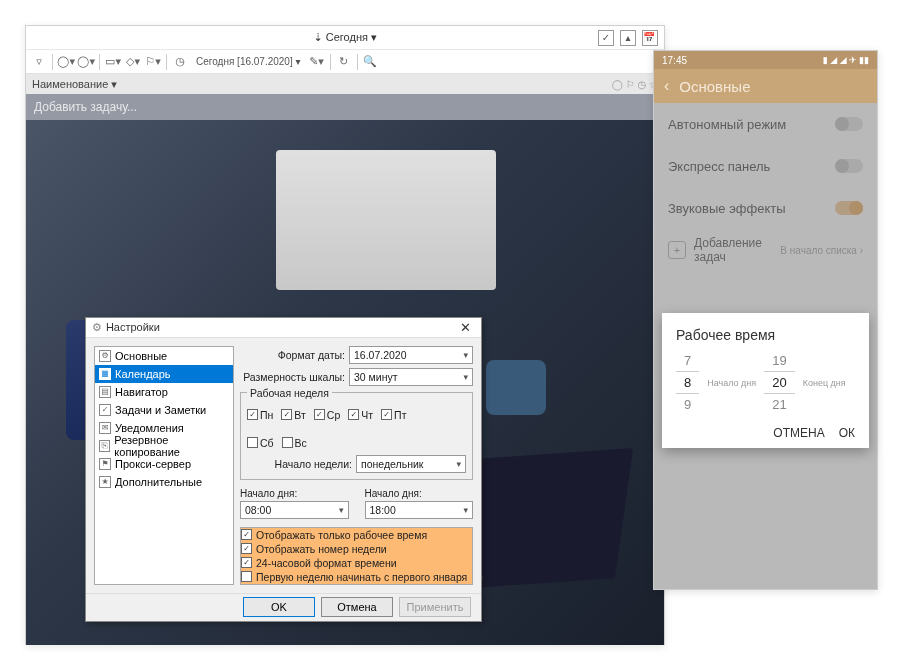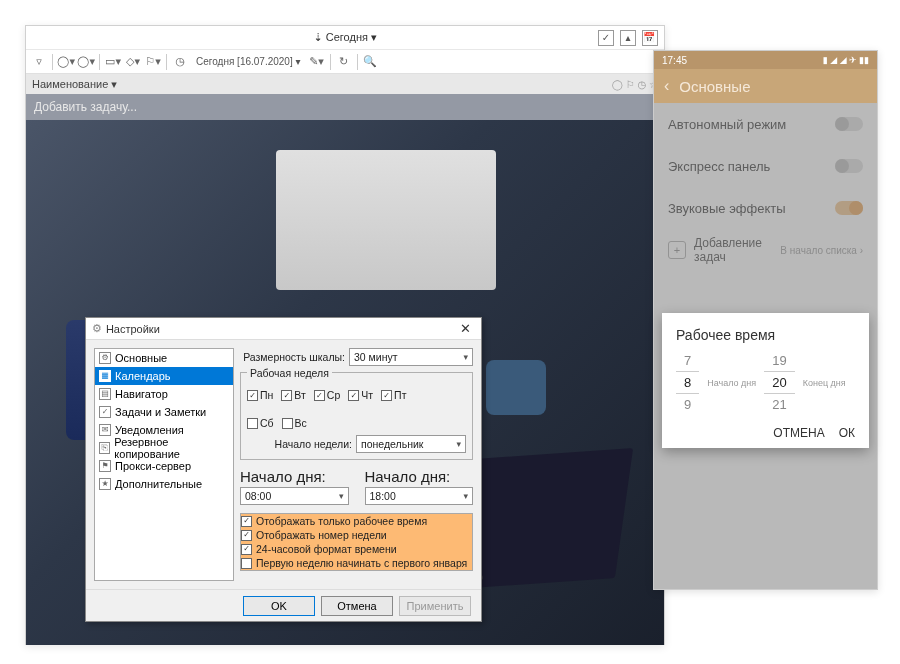--- a/index.html
+++ b/index.html
@@ -41,21 +41,21 @@
 .sel-box{flex:1;height:18px;border:1px solid #999;background:#fff;font-size:10.5px;padding:0 4px;display:flex;align-items:center;justify-content:space-between;}
 .sel-box:after{content:"▾";color:#555;font-size:9px;}
 .fieldset{border:1px solid #b0b0b0;padding:4px 6px 6px;margin-top:2px;}
 .fieldset-title{position:relative;top:-10px;background:#f0f0f0;display:inline-block;padding:0 3px;font-size:10.5px;margin-bottom:-8px;}
 .days{display:flex;gap:8px;flex-wrap:wrap;}
 .day{display:flex;align-items:center;gap:2px;font-size:10.5px;}
 .chk{width:11px;height:11px;border:1px solid #666;background:#fff;display:inline-flex;align-items:center;justify-content:center;font-size:8px;color:#333;}
 .chk.on:before{content:"✓";}
 .twocol{display:flex;gap:16px;margin-top:4px;}
 .twocol .col{flex:1;}
-.twocol .clbl{font-size:15px;margin-bottom:2px;}
+.twocol .clbl{font-size:10px;margin-bottom:2px;}
 .opts-box{border:1px solid #a9a9a9;background:#fdba74;padding:0;margin-top:4px;}
 .opt{display:flex;align-items:center;gap:4px;font-size:10.5px;line-height:14px;}
 .sdlg-footer{height:32px;display:flex;align-items:center;justify-content:flex-end;gap:6px;padding:0 10px;border-top:1px solid #ddd;}
 .btn{width:72px;height:20px;border:1px solid #888;background:#e8e8e8;font-size:11px;cursor:pointer;}
 .btn.primary{border-color:#0078d7;}
 .btn:disabled{color:#999;border-color:#bbb;}
 
 .phone{position:absolute;right:22px;top:50px;width:225px;height:540px;background:#fff;border:1px solid #ccc;box-shadow:0 2px 8px rgba(0,0,0,.12);display:flex;flex-direction:column;}
 .ph-status{height:18px;background:#b8956a;display:flex;align-items:center;padding:0 8px;font-size:10px;color:#fff;}
 .ph-status .time{margin-right:auto;}
@@ -160,20 +160,26 @@
               <span class="nav-ico">⚑</span>
               <span>Прокси-сервер</span>
             </div>
           <div class="nav-item">
               <span class="nav-ico">★</span>
               <span>Дополнительные</span>
             </div>
         </div>
         <div class="sdlg-content">
           <div class="row">
+            <span class="lbl">Формат даты:</span>
+            <span class="sel-box">
+                <span>16.07.2020</span>
+              </span>
+          </div>
+          <div class="row">
             <span class="lbl">Размерность шкалы:</span>
             <span class="sel-box">
                 <span>30 минут</span>
               </span>
           </div>
           <div class="fieldset">
             <div class="fieldset-title">Рабочая неделя</div>
             <div class="days" id="days-container">
                 <span class="day">
                   <span class="chk on"></span>

